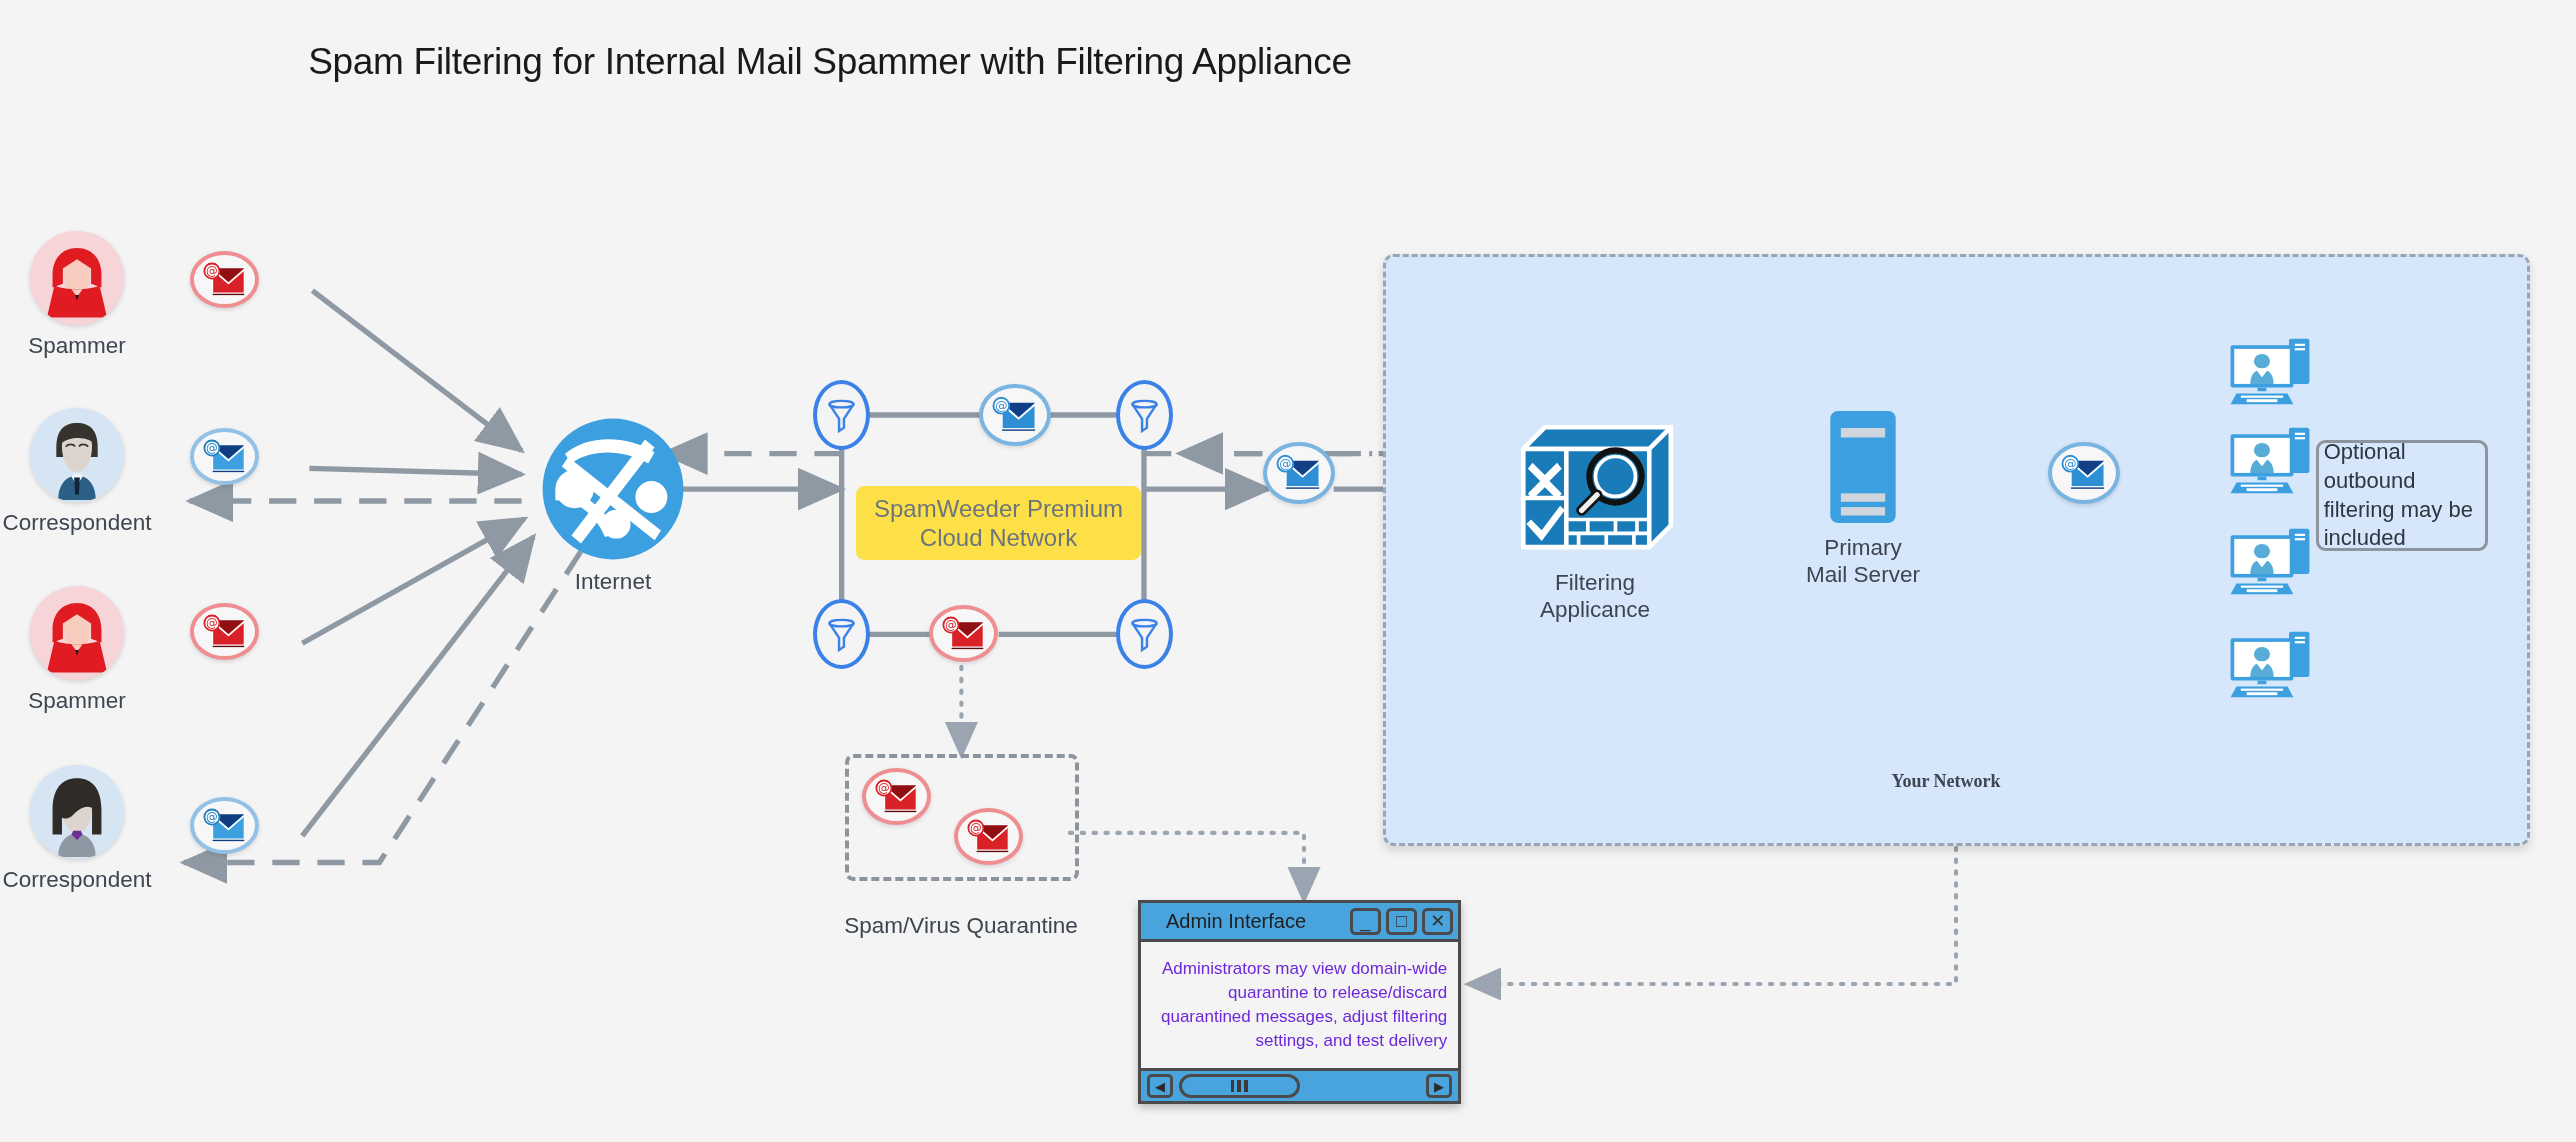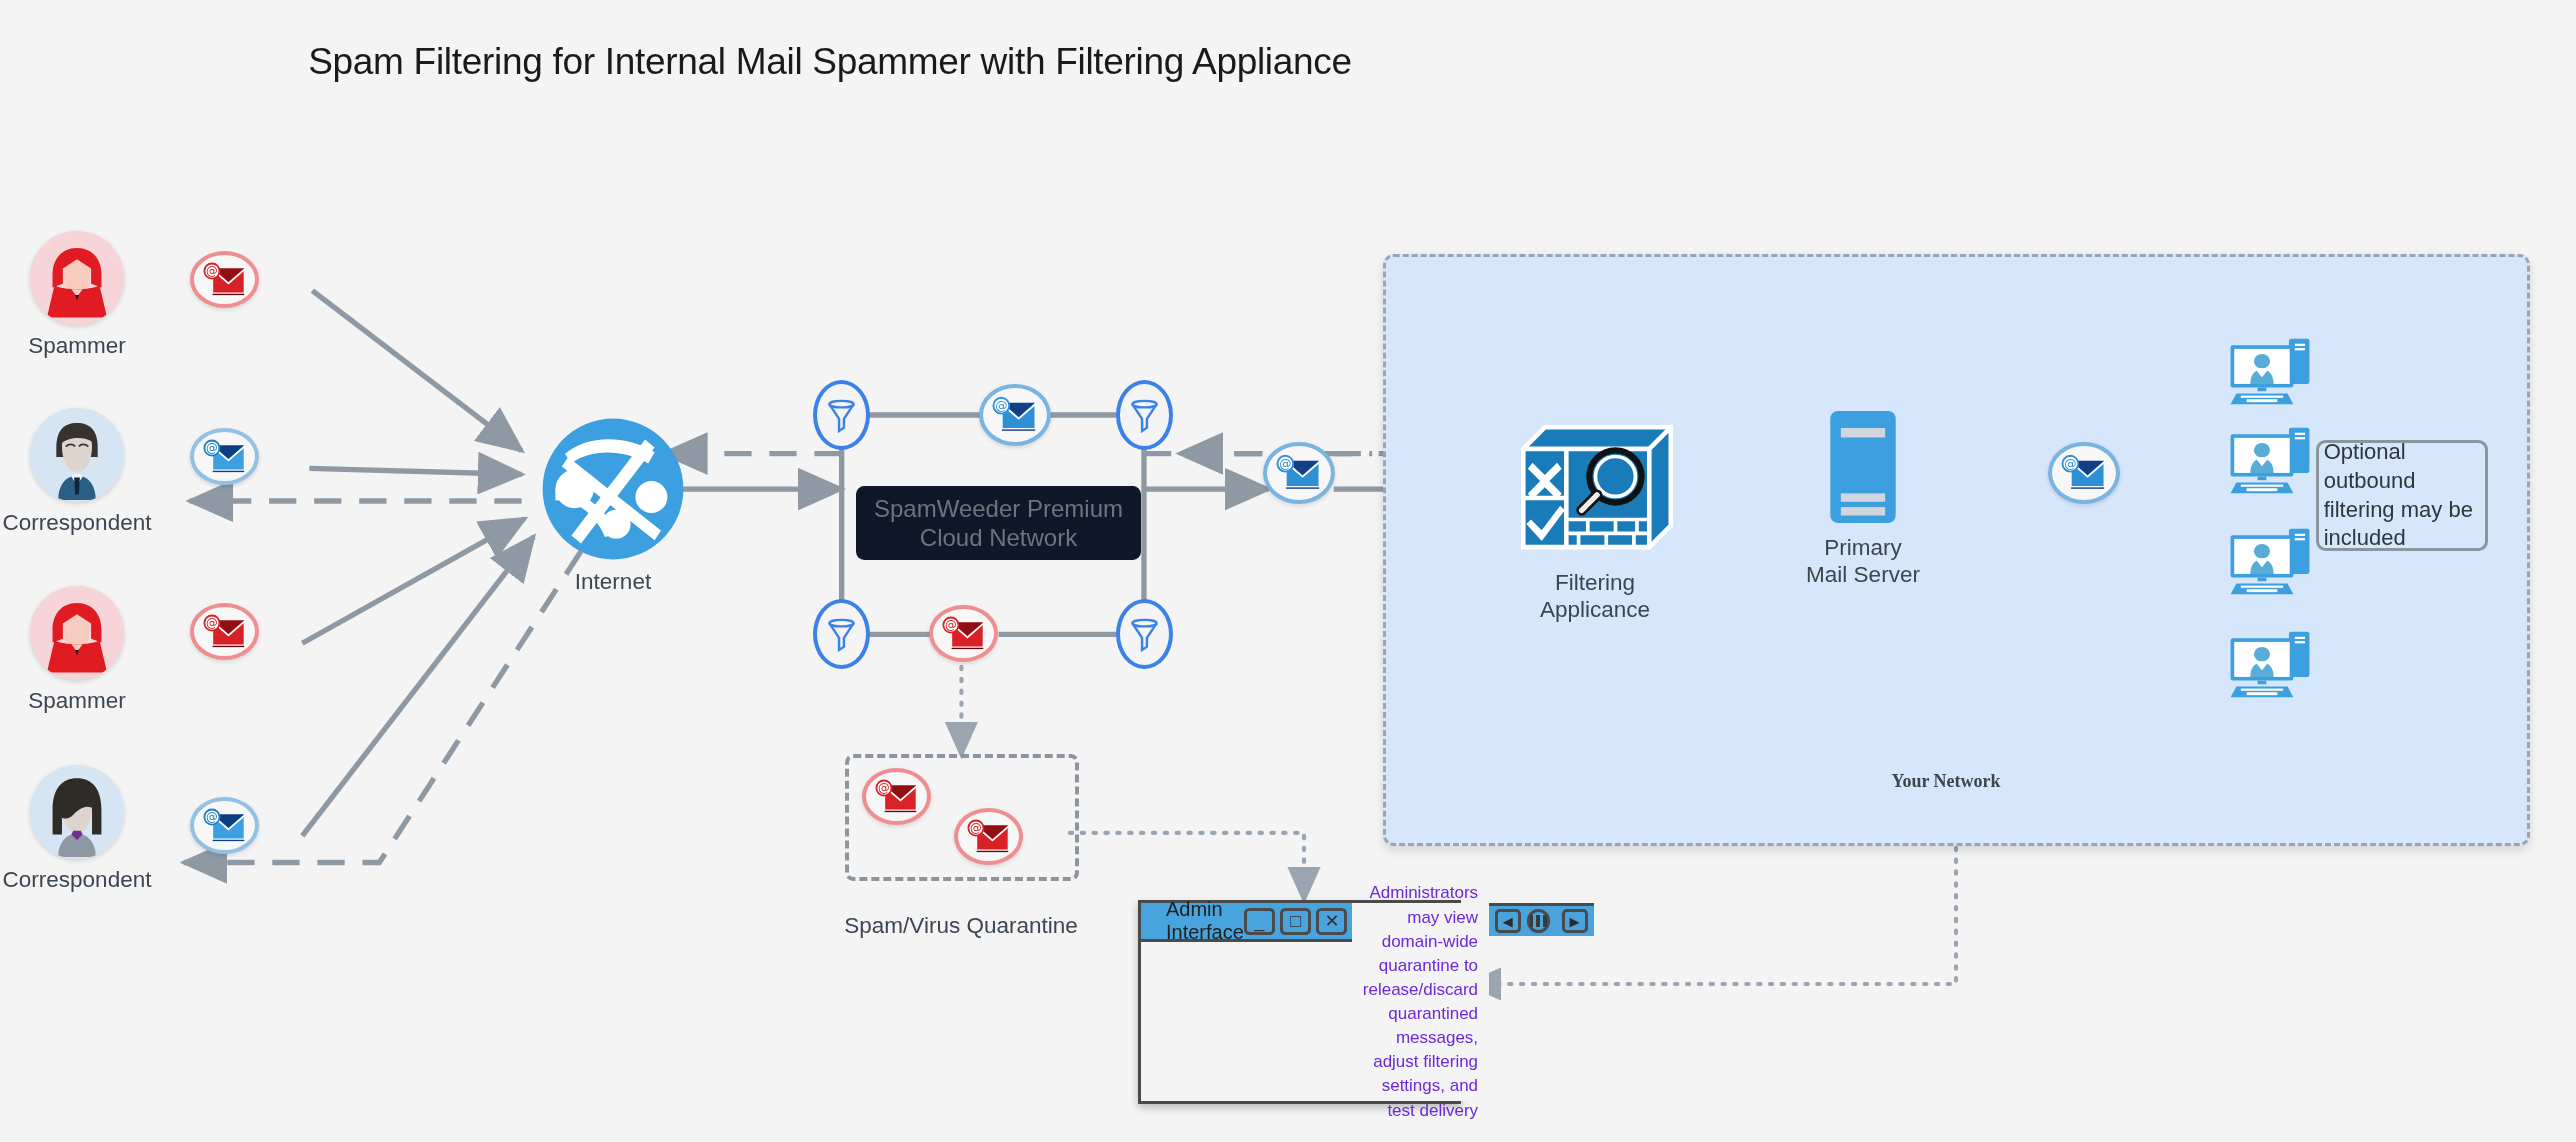--- a/index.html
+++ b/index.html
@@ -51,21 +51,21 @@
   .funnel {
     position: absolute; width: 57px; height: 70px;
     border: 4.7px solid #3b82e8; border-radius: 50%;
     background: #f4f4f4;
     display: flex; align-items: center; justify-content: center;
   }
 
   
   .cloudbox {
     position: absolute;
-    background: #0f172a; border-radius: 8.3px;
+    background: #fde047; border-radius: 8.3px;
     color: #6c757d; font-size: 24px; line-height: 1.22;
     display: flex; align-items: center; justify-content: center;
     text-align: center; padding: 0 3px;
   }
 
   
   .netpanel {
     position: absolute;
     background: #d6e6fb;
     border: 3.6px dashed #9aa5b1;
@@ -89,21 +89,21 @@
     border: 4.1px dashed #8c959e; border-radius: 8.3px;
     background: transparent;
   }
 
   
   .win {
     position: absolute;
     border: 3px solid #4a4a4a;
     background: #f4f4f4;
     box-shadow: 0 4.1px 8.3px rgba(0,0,0,.25);
-    display: flex; 
+    display: flex; flex-direction: column;
   }
   .win-title {
     background: #49a3dd; border-bottom: 3px solid #4a4a4a;
     height: 39px; display: flex; align-items: center;
     padding: 0 4.7px 0 25px; position: relative;
   }
   .win-title-text { font-size: 20px; color: #1f1f1f; flex: 1; }
   .win-btns { display: flex; gap: 5.3px; }
   .win-btn {
     width: 31px; height: 27px;

